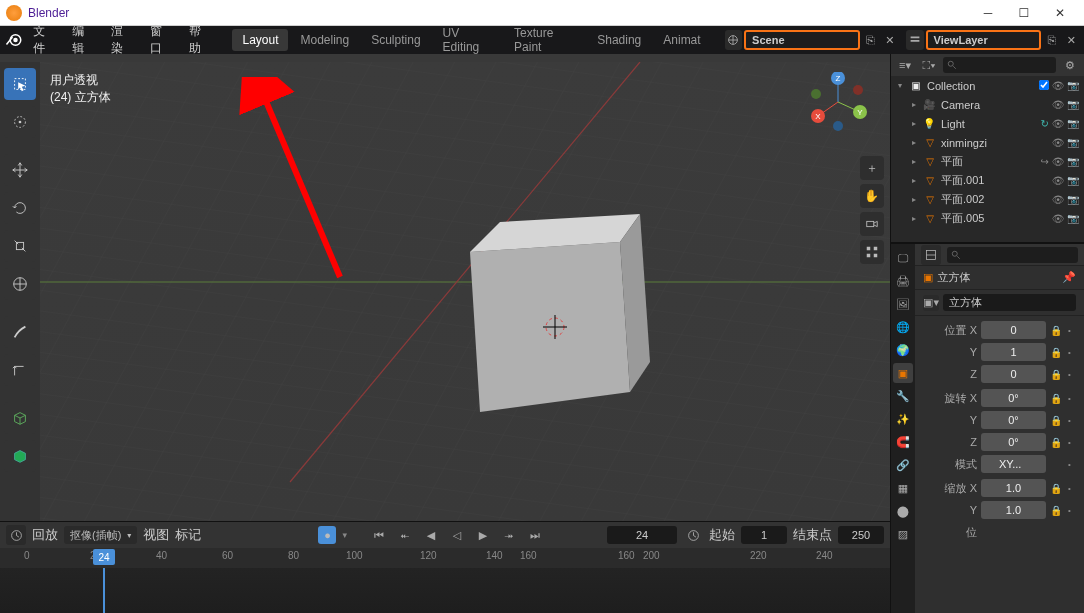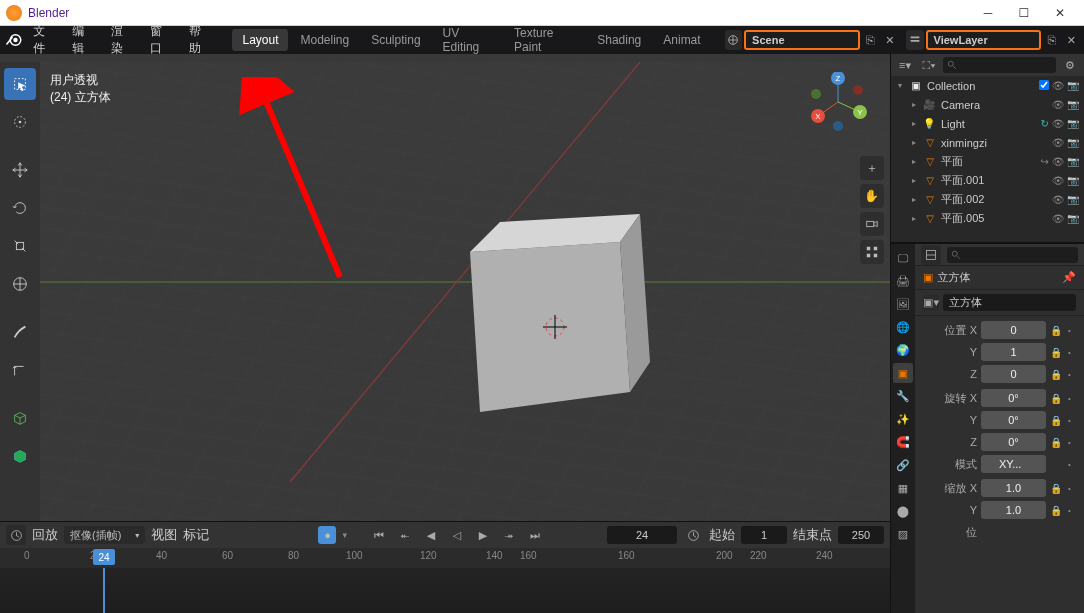--- a/index.html
+++ b/index.html
@@ -33,21 +33,21 @@
   .viewport { flex: 1; position: relative; background: linear-gradient(#3b3b3b,#393939); overflow: hidden; }
   .overlay-text { position: absolute; top: 10px; left: 10px; color: #eee; font-size: 12px; line-height: 1.4; }
   .arrow-overlay { position: absolute; left: 120px; top: 15px; pointer-events: none; }
   .gizmo { position: absolute; top: 10px; right: 22px; width: 60px; height: 60px; }
   .vp-side-btn { position:absolute; right: 6px; width: 24px; height: 24px; background: #2e2e2e; border-radius: 4px; color:#bbb; display:flex; align-items:center; justify-content:center; font-size:12px; cursor:pointer;}
 
   
   .timeline { height: 92px; background: #232323; border-top: 1px solid #111; display:flex; flex-direction:column; }
   .tl-header { height: 26px; display: flex; align-items: center; padding: 0 6px; gap: 6px; background:#333;}
   .tl-label { color: #ccc; font-size: 13px; }
-  .tl-btn { height:18px; padding:0 6px; background:#2a2a2a; border-radius:3px; color:#bbb; font-size:11px; display:flex; align-items:center; gap:14px; cursor:pointer;}
+  .tl-btn { height:18px; padding:0 6px; background:#2a2a2a; border-radius:3px; color:#bbb; font-size:11px; display:flex; align-items:center; gap:6px; cursor:pointer;}
   .tl-field { height: 18px; background: #1a1a1a; color: #ccc; font-size: 11px; border-radius:3px; padding:0 6px; display:flex; align-items:center; justify-content:center; min-width:46px;}
   .tl-ruler { height: 20px; position: relative; background:#2b2b2b; font-size:10px; color:#888;}
   .tl-ruler .tick { position: absolute; top: 2px; }
   .tl-body { flex:1; background: linear-gradient(#232323,#1e1e1e); position:relative; }
   .playhead { position:absolute; top:0; bottom:0; width:2px; background:#4a90d9; }
   .playhead-box { position:absolute; top:-19px; left:-10px; width:22px; height:16px; background:#4a90d9; color:#fff; font-size:10px; border-radius:2px; display:flex; align-items:center; justify-content:center; }
 
   
   .outliner { flex: 0 0 190px; background: #282828; display:flex; flex-direction:column; border-bottom: 2px solid #111;}
   .out-head { height: 22px; background:#333; display:flex; align-items:center; padding: 0 4px; gap:4px; }
@@ -315,21 +315,21 @@
         <div class="tick" style="left:24px">0</div>
         <div class="tick" style="left:90px">20</div>
         <div class="tick" style="left:156px">40</div>
         <div class="tick" style="left:222px">60</div>
         <div class="tick" style="left:288px">80</div>
         <div class="tick" style="left:346px">100</div>
         <div class="tick" style="left:420px">120</div>
         <div class="tick" style="left:486px">140</div>
         <div class="tick" style="left:520px">160</div>
         <div class="tick" style="left:618px">160</div>
-        <div class="tick" style="left:716px">200</div>
+        <div class="tick" style="left:643px">200</div>
         <div class="tick" style="left:750px">220</div>
         <div class="tick" style="left:816px">240</div>
       </div>
       <div class="tl-body">
         <div class="playhead" style="left:103px">
           <div class="playhead-box">24</div>
         </div>
       </div>
     </div>
   </div>

